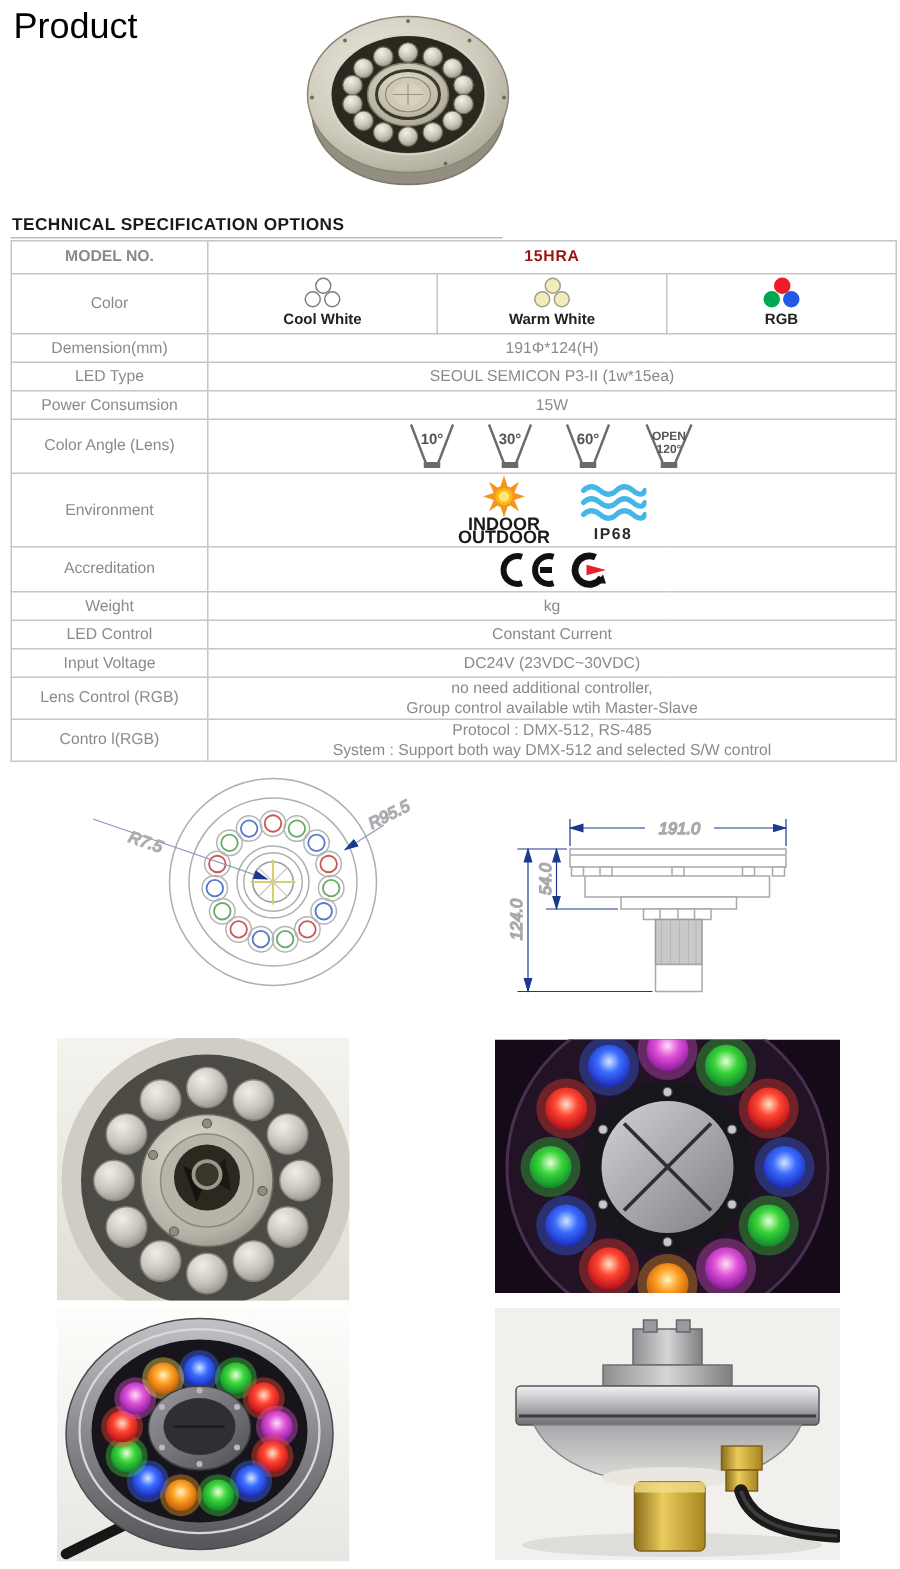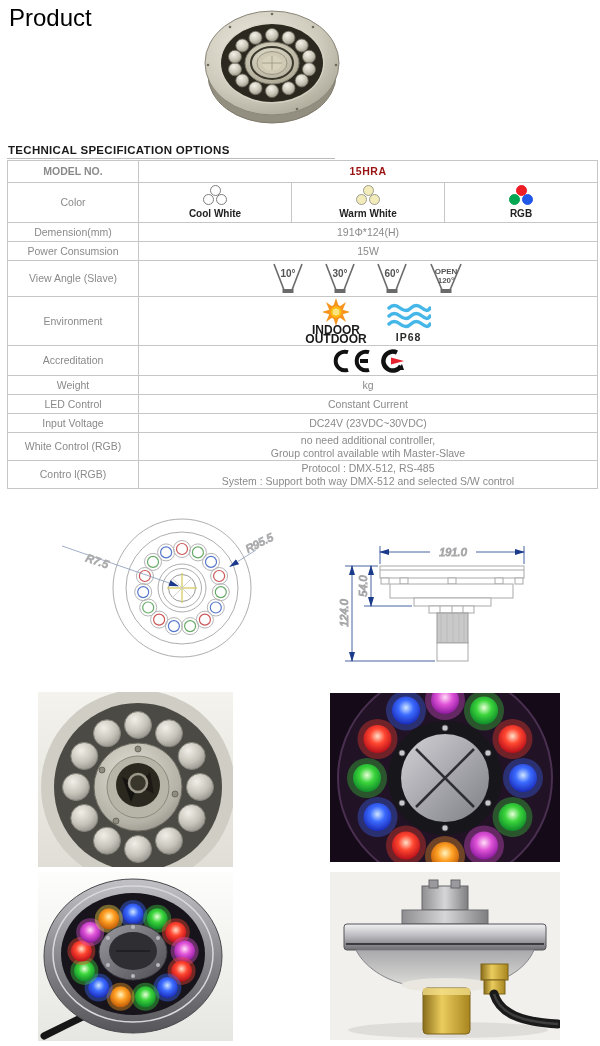--- a/index.html
+++ b/index.html
@@ -134,25 +134,29 @@
         </span>
         <span class="color-name">RGB</span>
       </div>
     </td>
   </tr>
   <tr style="height:19px;">
     <td class="lbl">Demension(mm)</td>
     <td colspan="3">191Φ*124(H)</td>
   </tr>
   <tr style="height:19px;">
+    <td class="lbl">LED Type</td>
+    <td colspan="3">SEOUL SEMICON P3-II (1w*15ea)</td>
+  </tr>
+  <tr style="height:19px;">
     <td class="lbl">Power Consumsion</td>
     <td colspan="3">15W</td>
   </tr>
   <tr style="height:36px;">
-    <td class="lbl">View Angle (Slave)</td>
+    <td class="lbl">Color Angle (Lens)</td>
     <td colspan="3">
       <div class="angles">
         <svg width="46" height="32" viewBox="0 0 46 32">
           <line x1="9" y1="1" x2="19" y2="27" stroke="#6a6a6a" stroke-width="1.6"></line>
           <line x1="37" y1="1" x2="27" y2="27" stroke="#6a6a6a" stroke-width="1.6"></line>
           <rect x="17.5" y="26" width="11" height="4" fill="#6a6a6a"></rect>
           <text x="23" y="14" text-anchor="middle" font-size="10" font-weight="bold" fill="#555">10°</text>
         </svg>
         <svg width="46" height="32" viewBox="0 0 46 32">
           <line x1="9" y1="1" x2="19" y2="27" stroke="#6a6a6a" stroke-width="1.6"></line>
@@ -236,21 +240,21 @@
   </tr>
   <tr style="height:19px;">
     <td class="lbl">LED Control</td>
     <td colspan="3">Constant Current</td>
   </tr>
   <tr style="height:19px;">
     <td class="lbl">Input Voltage</td>
     <td colspan="3">DC24V (23VDC~30VDC)</td>
   </tr>
   <tr style="height:27px;">
-    <td class="lbl">White Control (RGB)</td>
+    <td class="lbl">Lens Control (RGB)</td>
     <td colspan="3">
       <div class="two-line">no need additional controller,</div>
       <div class="two-line">Group control available wtih Master-Slave</div>
     </td>
   </tr>
   <tr style="height:28px;">
     <td class="lbl">Contro l(RGB)</td>
     <td colspan="3">
       <div class="two-line">Protocol : DMX-512, RS-485</div>
       <div class="two-line">System : Support both way DMX-512 and selected S/W control</div>

